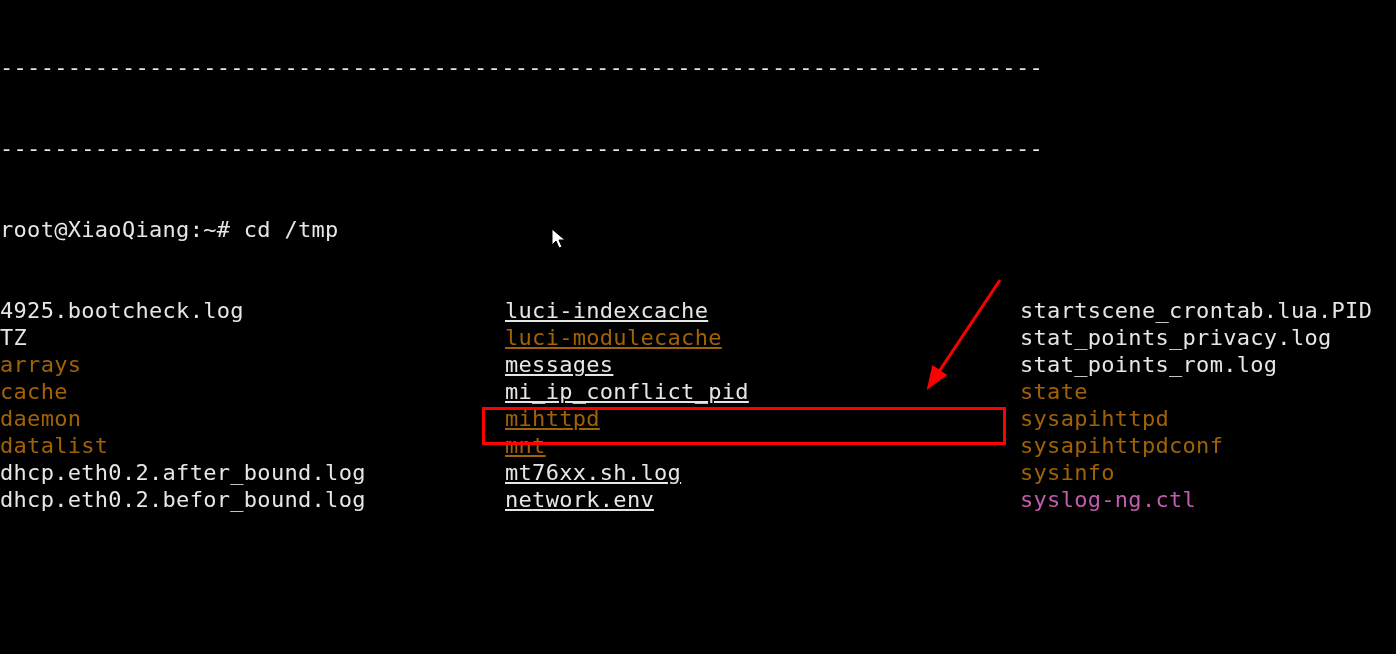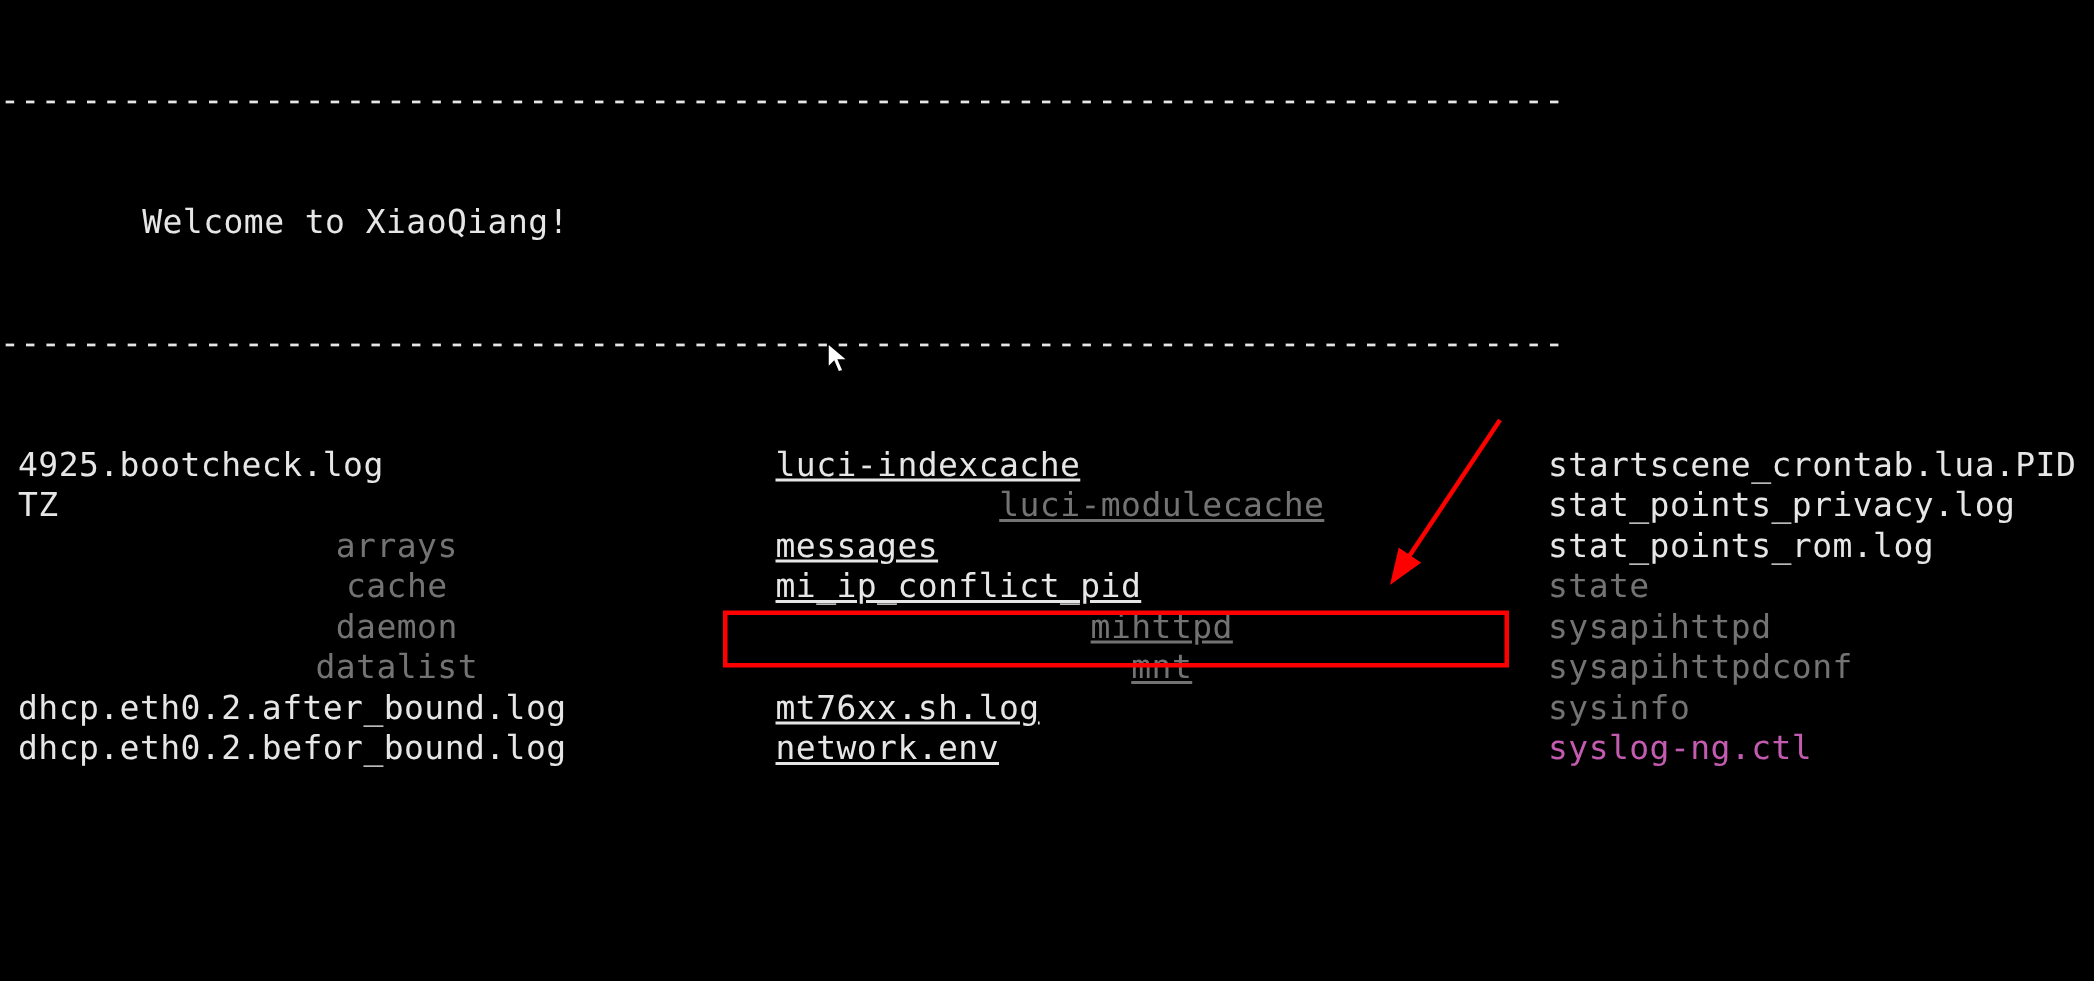--- a/index.html
+++ b/index.html
@@ -17,24 +17,24 @@
     line-height: 27px;
     color: #e6e6e6;
     white-space: pre;
     padding: 0;
     letter-spacing: 0.3px;
     position: relative;
   }
   .line { display: block; }
   .col-line { display: flex; white-space: pre; }
   .col { display: inline-block; vertical-align: top; }
-  .c1 { width: 505px; overflow: visible; white-space: pre; padding-left: 12px; }
+  .c1 { width: 505px; overflow: visible; white-space: pre; }
   .c2 { width: 515px; overflow: visible; white-space: pre; text-decoration: underline; }
   .c3 { width: auto; overflow: visible; white-space: pre; }
-  .dir   { color: #737373; text-align: center; }   
+  .dir   { color: #a16207; }   
   .norm  { color: #e6e6e6; }
   .mag   { color: #c35bb0; }   
   .highlight-box {
     position: absolute;
     border: 3px solid #ff0000;
     left: 482px;
     top: 407px;
     width: 524px;
     height: 38px;
     pointer-events: none;
@@ -51,22 +51,22 @@
     left: 551px;
     top: 228px;
     pointer-events: none;
   }
 </style>
 </head>
 <body>
 
 <div class="terminal">
   <span class="line norm">-----------------------------------------------------------------------------</span>
-  <span class="line norm">       Welcome to XiaoQiang!</span>
   <span class="line norm">-----------------------------------------------------------------------------</span>
+  <span class="line"><span class="norm">root@XiaoQiang:~# </span><span class="norm">cd /tmp</span></span>
   <div id="ls-block"><span class="line col-line"><span class="col c1 norm">4925.bootcheck.log</span><span class="col c2 norm">luci-indexcache</span><span class="col c3 norm">startscene_crontab.lua.PID</span></span><span class="line col-line"><span class="col c1 norm">TZ</span><span class="col c2 dir">luci-modulecache</span><span class="col c3 norm">stat_points_privacy.log</span></span><span class="line col-line"><span class="col c1 dir">arrays</span><span class="col c2 norm">messages</span><span class="col c3 norm">stat_points_rom.log</span></span><span class="line col-line"><span class="col c1 dir">cache</span><span class="col c2 norm">mi_ip_conflict_pid</span><span class="col c3 dir">state</span></span><span class="line col-line"><span class="col c1 dir">daemon</span><span class="col c2 dir">mihttpd</span><span class="col c3 dir">sysapihttpd</span></span><span class="line col-line"><span class="col c1 dir">datalist</span><span class="col c2 dir">mnt</span><span class="col c3 dir">sysapihttpdconf</span></span><span class="line col-line"><span class="col c1 norm">dhcp.eth0.2.after_bound.log</span><span class="col c2 norm">mt76xx.sh.log</span><span class="col c3 dir">sysinfo</span></span><span class="line col-line"><span class="col c1 norm">dhcp.eth0.2.befor_bound.log</span><span class="col c2 norm">network.env</span><span class="col c3 mag">syslog-ng.ctl</span></span></div>
   
 </div>
 
 <div class="highlight-box"></div>
 
 <svg class="arrow" width="150" height="160">
   <defs>
     <marker id="ah" markerWidth="10" markerHeight="10" refX="6" refY="3" orient="auto" markerUnits="strokeWidth">
       <path d="M0,0 L0,6 L8,3 z" fill="#ff0000"></path>

